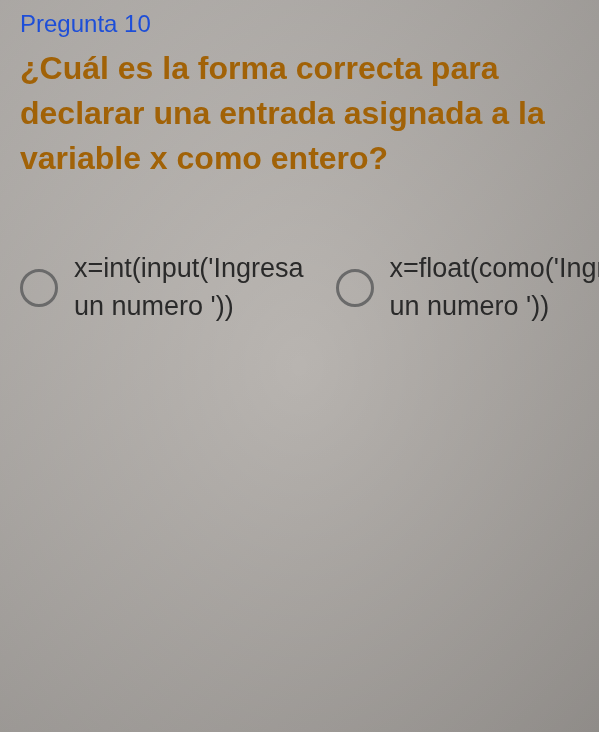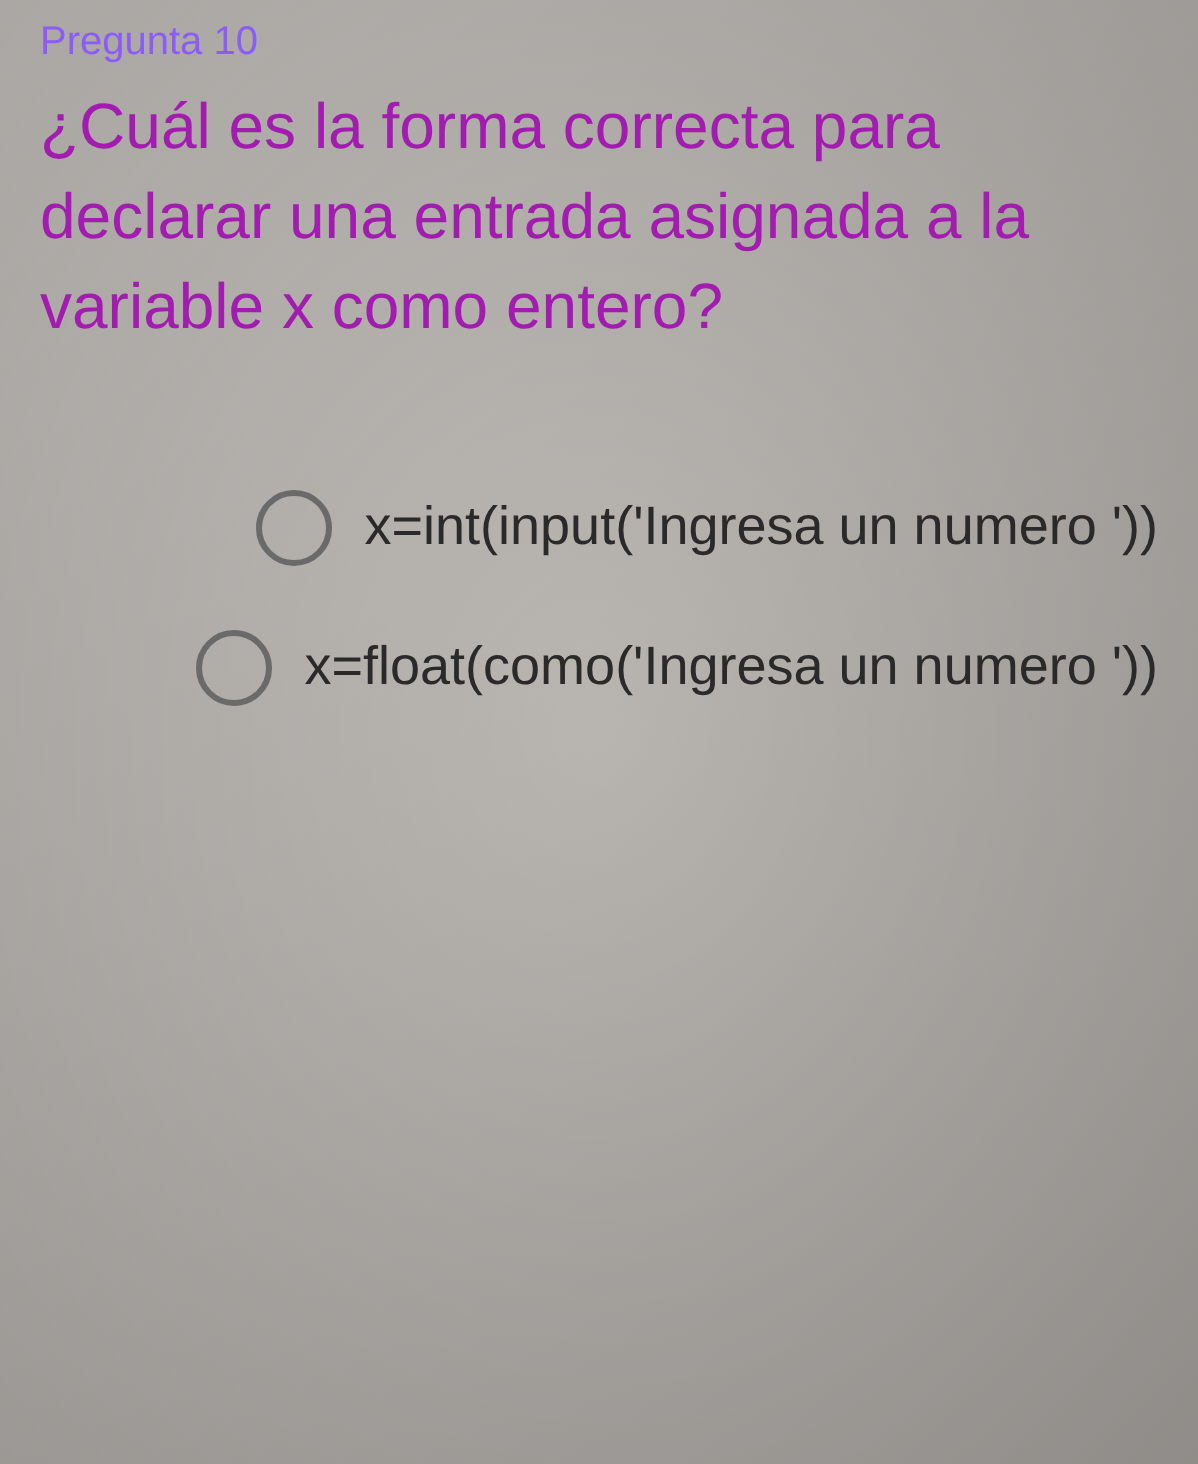--- a/index.html
+++ b/index.html
@@ -20,37 +20,37 @@
       content: '';
       position: absolute;
       top: 0;
       left: 0;
       right: 0;
       bottom: 0;
       background: radial-gradient(ellipse at center, transparent 0%, rgba(0,0,0,0.15) 100%);
       pointer-events: none;
     }
     .question-number {
-      color: #8b5cf6;
-      font-size: 20px;
+      color: #1d4ed8;
+      font-size: 24px;
       font-weight: 400;
       margin-bottom: 8px;
       position: relative;
     }
     .question-text {
-      color: #a21caf;
+      color: #a16207;
       font-size: 32px;
-      font-weight: 400;
+      font-weight: 700;
       line-height: 1.4;
       margin-bottom: 70px;
       position: relative;
     }
     .options {
       display: flex;
-      flex-direction: column;
+      flex-direction: row;
       gap: 32px;
       position: relative;
       align-items: flex-end;
     }
     .option {
       display: flex;
       align-items: center;
       gap: 16px;
     }
     .radio-circle {

